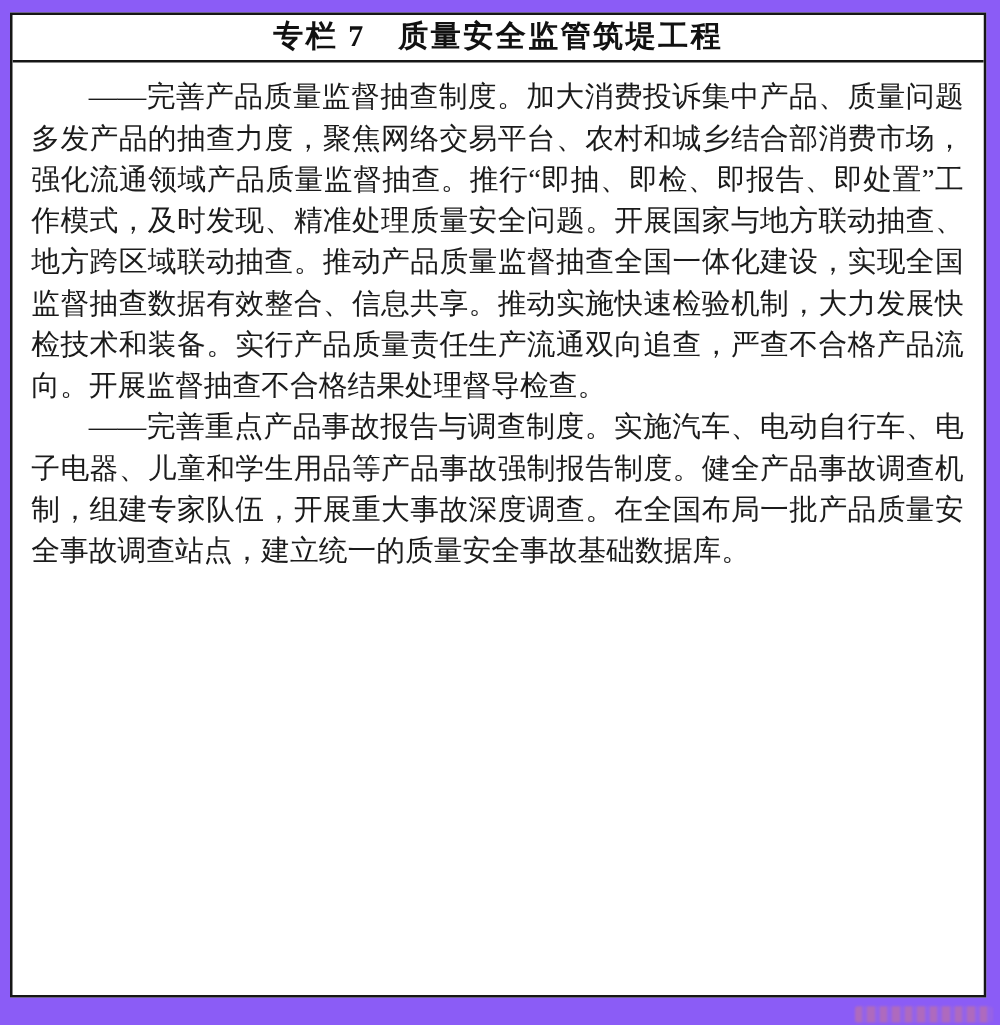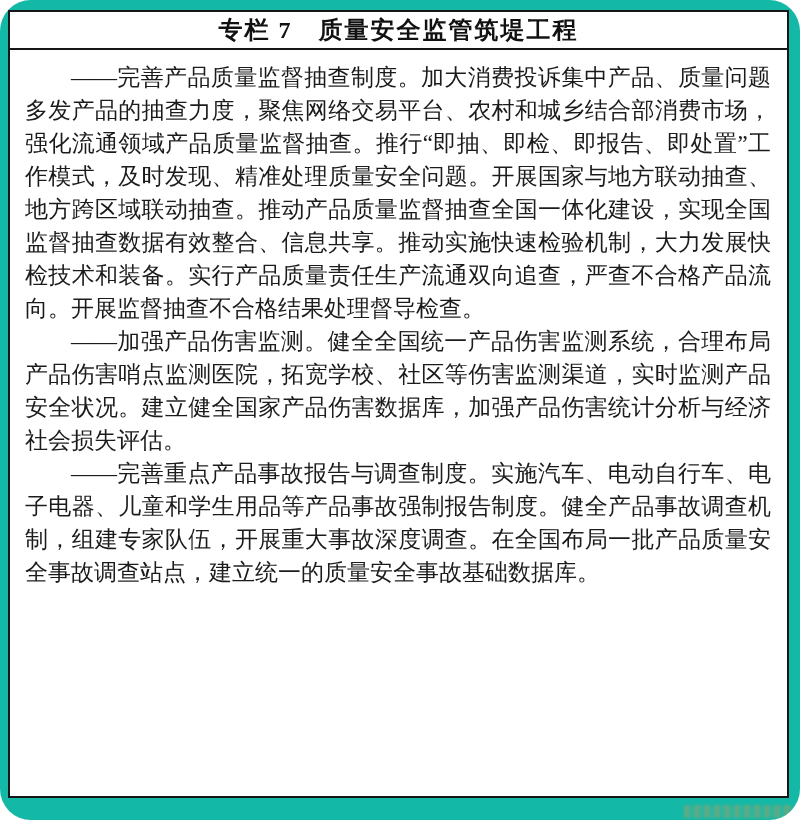--- a/index.html
+++ b/index.html
@@ -7,23 +7,22 @@
     padding: 0;
     width: 800px;
     height: 820px;
     background: #ffffff;
     font-family: "Liberation Serif", "DejaVu Serif", serif;
   }
   .page {
     position: relative;
     width: 800px;
     height: 820px;
-    background: #14b8a6;
+    background: #8b5cf6;
     overflow: hidden;
-    border-radius: 31px;
   }
   .panel {
     position: absolute;
     left: 8px;
     top: 10px;
     width: 781px;
     height: 788px;
     border: 2.5px solid #161616;
     background: #ffffff;
     box-sizing: border-box;
@@ -75,21 +74,20 @@
 <body>
 
 <div class="page">
 
   <div class="panel">
 
     <div class="panel-title">专栏 7　质量安全监管筑堤工程</div>
 
     <div class="panel-body">
       <p>——完善产品质量监督抽查制度。加大消费投诉集中产品、质量问题多发产品的抽查力度，聚焦网络交易平台、农村和城乡结合部消费市场，强化流通领域产品质量监督抽查。推行“即抽、即检、即报告、即处置”工作模式，及时发现、精准处理质量安全问题。开展国家与地方联动抽查、地方跨区域联动抽查。推动产品质量监督抽查全国一体化建设，实现全国监督抽查数据有效整合、信息共享。推动实施快速检验机制，大力发展快检技术和装备。实行产品质量责任生产流通双向追查，严查不合格产品流向。开展监督抽查不合格结果处理督导检查。</p>
-      <p>——加强产品伤害监测。健全全国统一产品伤害监测系统，合理布局产品伤害哨点监测医院，拓宽学校、社区等伤害监测渠道，实时监测产品安全状况。建立健全国家产品伤害数据库，加强产品伤害统计分析与经济社会损失评估。</p>
       <p>——完善重点产品事故报告与调查制度。实施汽车、电动自行车、电子电器、儿童和学生用品等产品事故强制报告制度。健全产品事故调查机制，组建专家队伍，开展重大事故深度调查。在全国布局一批产品质量安全事故调查站点，建立统一的质量安全事故基础数据库。</p>
     </div>
 
   </div>
 
   <div class="watermark-smudge"></div>
 
 </div>
 
 </body></html>

